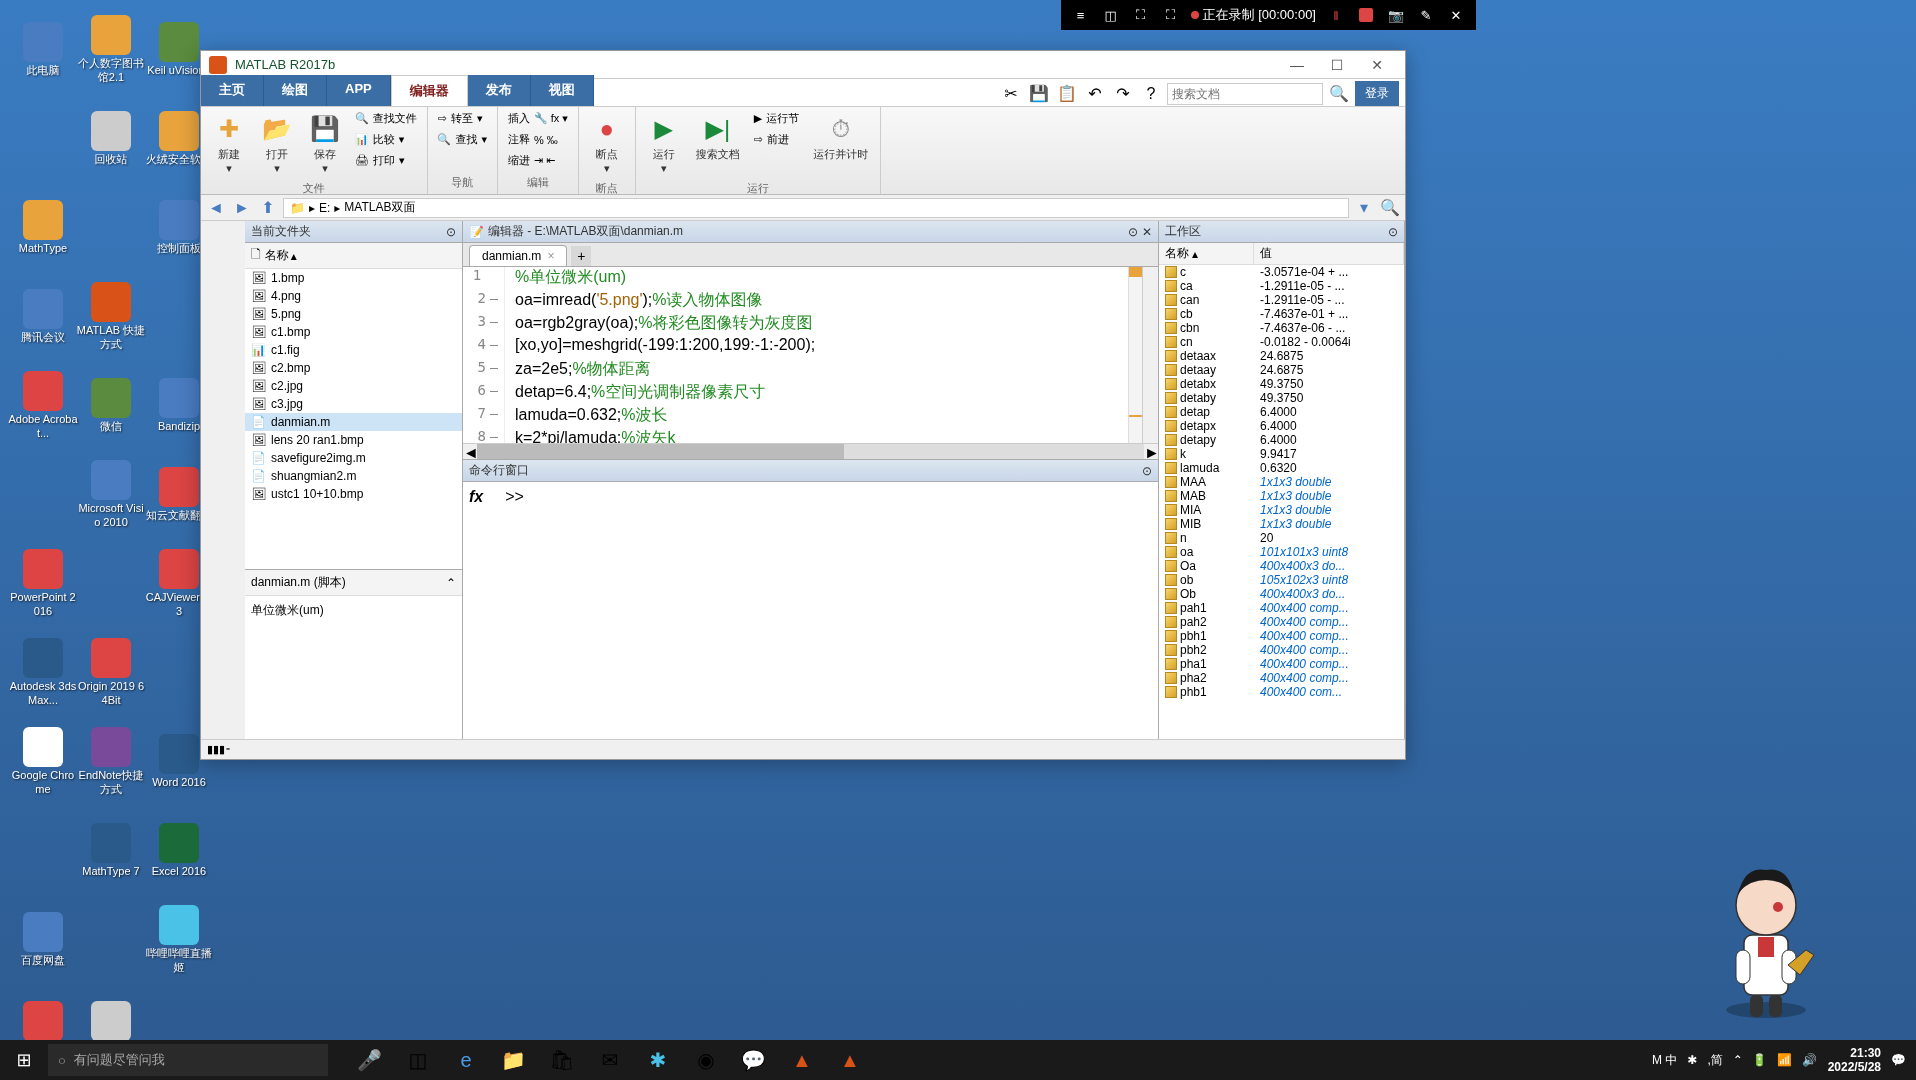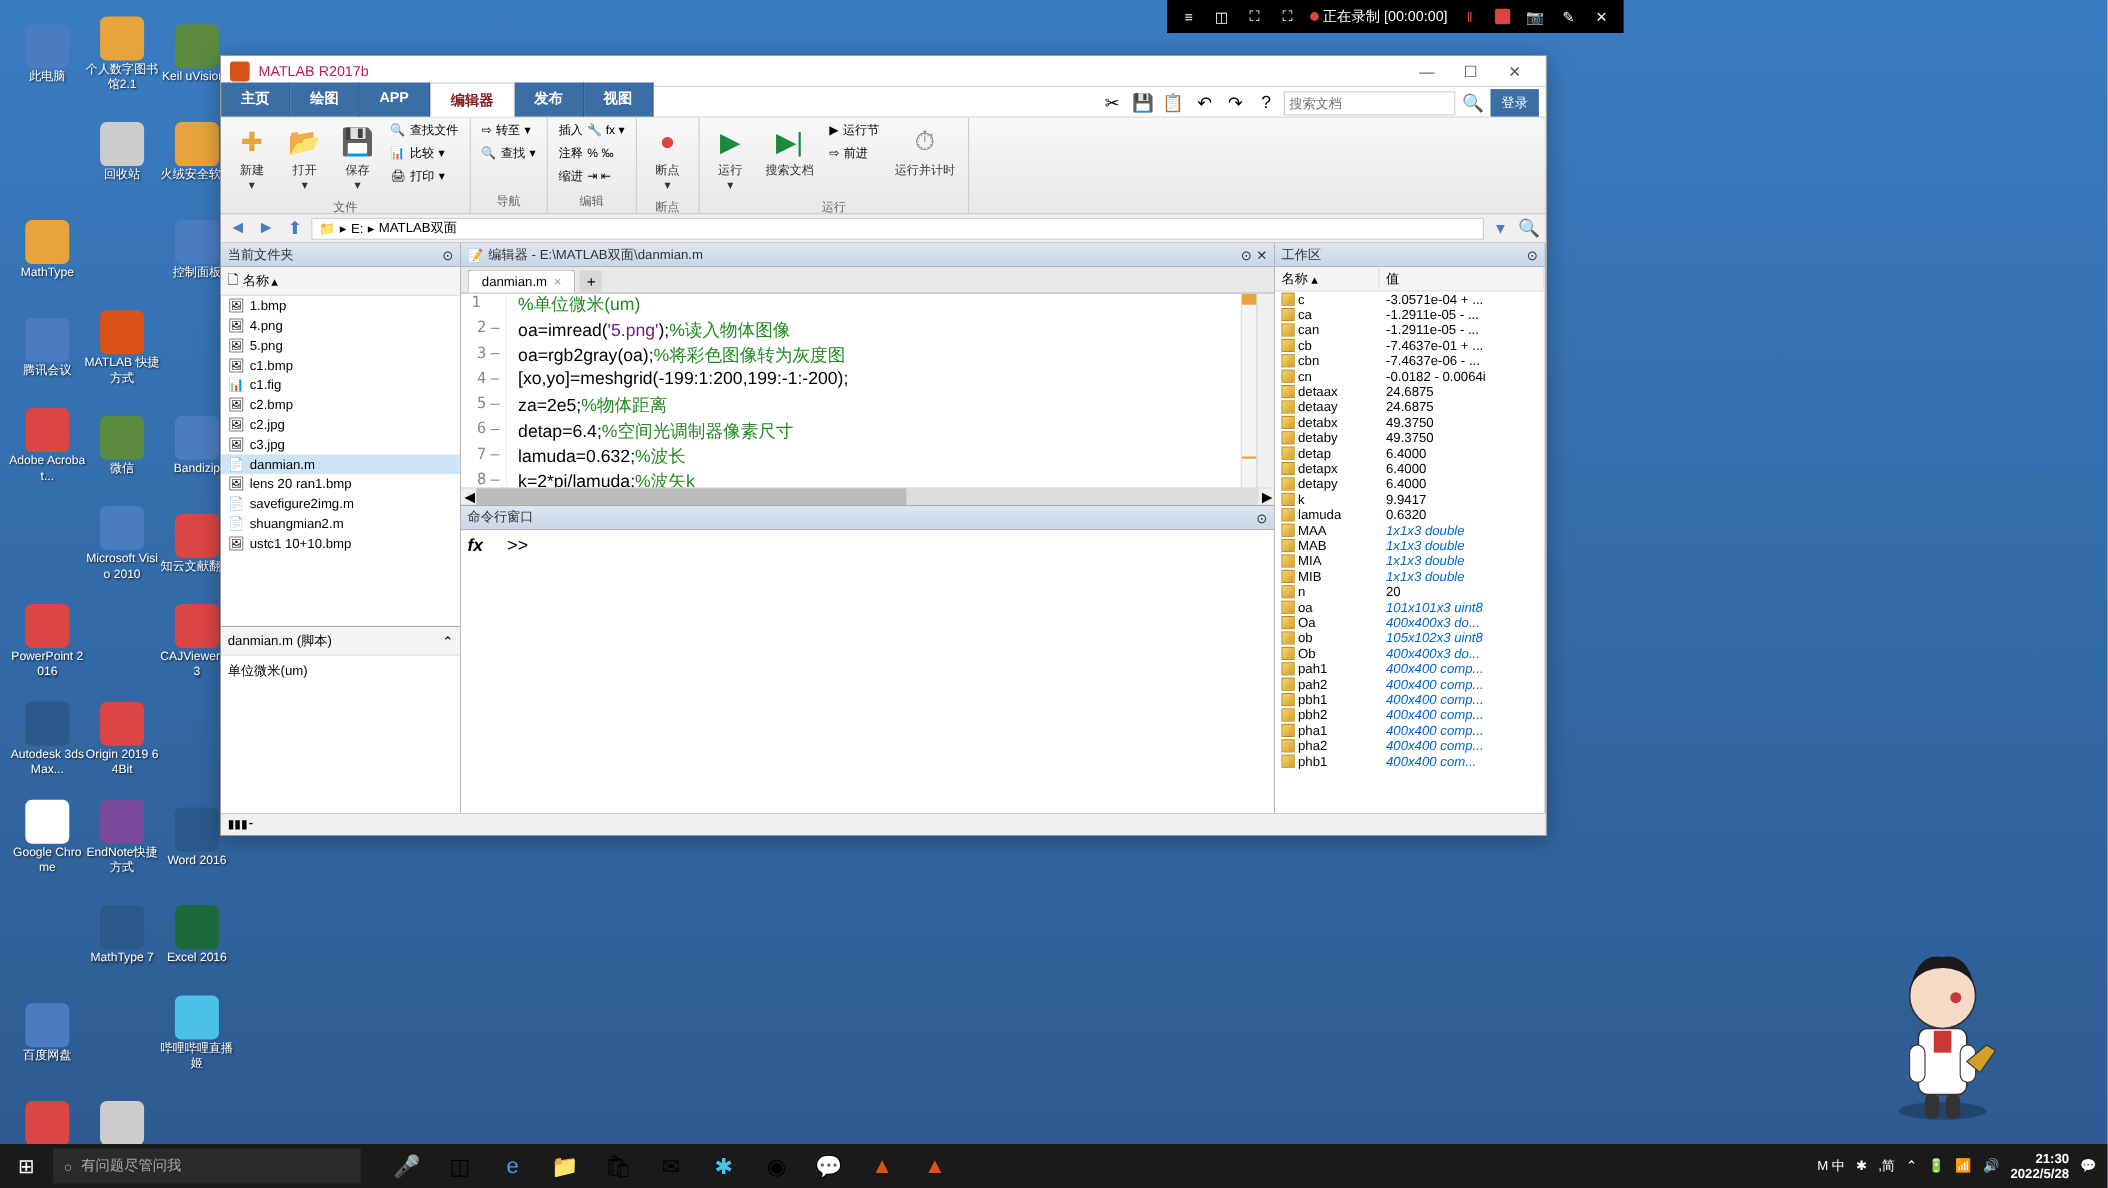--- a/index.html
+++ b/index.html
@@ -13,21 +13,21 @@
 
 
 .recording-bar { position: absolute; top: 0; right: 440px; height: 30px; background: #000; display: flex; align-items: center; gap: 10px; padding: 0 10px; color: #fff; font-size: 13px; }
 .recording-bar .rec-icon { width: 20px; height: 20px; display: flex; align-items: center; justify-content: center; cursor: pointer; }
 .rec-red { width: 14px; height: 14px; background: #d44; border-radius: 2px; }
 
 
 .matlab-window { position: absolute; top: 50px; left: 200px; width: 1206px; height: 710px; background: #f0f0f0; border: 1px solid #999; box-shadow: 0 4px 20px rgba(0,0,0,0.3); }
 .titlebar { height: 28px; background: #fff; display: flex; align-items: center; padding: 0 8px; border-bottom: 1px solid #ccc; }
 .titlebar .logo { width: 18px; height: 18px; background: #d95319; border-radius: 3px; margin-right: 8px; }
-.titlebar .title { flex: 1; font-size: 13px; color: #be185d; }
+.titlebar .title { flex: 1; font-size: 13px; color: #14532d; }
 .titlebar .win-btn { width: 40px; height: 24px; display: flex; align-items: center; justify-content: center; cursor: pointer; font-size: 14px; color: #555; }
 
 
 .ribbon-tabs { height: 28px; background: #fff; display: flex; align-items: flex-end; border-bottom: 1px solid #ccc; }
 .tab { padding: 6px 18px; font-size: 13px; background: #3a6ea5; color: #fff; border-right: 1px solid #2d5a8f; cursor: pointer; font-weight: bold; }
 .tab.active { background: #fff; color: #7f1d1d; border: 1px solid #ccc; border-bottom: none; }
 .tab-right { margin-left: auto; display: flex; align-items: center; gap: 4px; padding-right: 6px; }
 .tab-right .ico-btn { width: 24px; height: 24px; display: flex; align-items: center; justify-content: center; cursor: pointer; }
 .search-docs { width: 156px; height: 22px; border: 1px solid #ccc; font-size: 12px; padding: 0 4px; }
 .login-btn { background: #3a6ea5; color: #fff; padding: 4px 10px; font-size: 12px; cursor: pointer; }
@@ -42,21 +42,21 @@
 .tool-btn .ti.large { width: 32px; height: 32px; font-size: 24px; }
 .tool-small { display: flex; align-items: center; gap: 4px; padding: 2px 4px; cursor: pointer; font-size: 11px; }
 .tool-col { display: flex; flex-direction: column; justify-content: flex-start; gap: 2px; }
 
 
 .address-bar { height: 26px; background: #f0f0f0; display: flex; align-items: center; padding: 0 4px; border-bottom: 1px solid #ccc; gap: 4px; }
 .address-bar .nav-btn { width: 22px; height: 22px; display: flex; align-items: center; justify-content: center; cursor: pointer; color: #4a7cc2; }
 .address-bar .path { flex: 1; background: #fff; border: 1px solid #ccc; height: 20px; display: flex; align-items: center; padding: 0 6px; font-size: 12px; gap: 4px; }
 
 
-.main-area { display: flex; height: calc(100% - 28px - 28px - 88px - 26px - 20px); }
+.main-area { display: flex; height: calc(100% - 28px - 28px - 88px - 26px - 20px); margin-left: 44px; }
 .panel { display: flex; flex-direction: column; border-right: 1px solid #aaa; }
 .panel-header { height: 22px; background: linear-gradient(to bottom, #dce6f0, #c8d6e8); display: flex; align-items: center; padding: 0 6px; font-size: 12px; color: #333; border-bottom: 1px solid #aaa; }
 .panel-header .pclose { margin-left: auto; cursor: pointer; }
 
 
 .cur-folder { width: 218px; }
 .file-list { flex: 1; background: #fff; overflow: auto; font-size: 12px; }
 .file-header { display: flex; align-items: center; padding: 2px 6px; border-bottom: 1px solid #ddd; background: #f4f4f4; }
 .file-item { display: flex; align-items: center; padding: 1px 6px; cursor: pointer; gap: 4px; }
 .file-item.selected { background: #cde4f7; }
@@ -71,21 +71,21 @@
 .editor-tab { padding: 3px 12px; font-size: 12px; background: #fff; border: 1px solid #aaa; border-bottom: none; border-radius: 4px 4px 0 0; display: flex; align-items: center; gap: 6px; }
 .editor-tab .close-x { color: #999; cursor: pointer; }
 .editor-add { width: 20px; height: 20px; background: #d8d8d8; display: flex; align-items: center; justify-content: center; margin-left: 4px; cursor: pointer; font-size: 14px; }
 .code-area { flex: 1; display: flex; background: #fff; overflow: hidden; position: relative; }
 .gutter { width: 42px; background: #fff; border-right: 1px solid #eee; }
 .gutter .ln { height: 23px; text-align: right; padding-right: 6px; font-size: 14px; color: #888; font-family: Consolas, monospace; }
 .gutter .ln .dash { display: inline-block; width: 8px; height: 1px; background: #888; vertical-align: middle; margin-left: 4px; }
 .code-lines { flex: 1; font-family: Consolas, monospace; font-size: 16px; padding-left: 10px; }
 .code-line { height: 23px; white-space: pre; }
 .c-comment { color: #228b22; }
-.c-string { color: #701a75; }
+.c-string { color: #a16207; }
 .c-ident { color: #000; }
 .code-minimap { width: 14px; background: #f4f4f4; border-left: 1px solid #ddd; position: relative; }
 .minimap-orange { position: absolute; top: 0; width: 100%; height: 10px; background: #e8a33d; }
 .minimap-mark { position: absolute; width: 100%; height: 2px; background: #e8a33d; }
 .code-scroll-v { width: 16px; background: #f0f0f0; border-left: 1px solid #ccc; }
 .code-scroll-h { height: 16px; background: #f0f0f0; border-top: 1px solid #ccc; display: flex; }
 .cmd-panel { height: 280px; border-top: 1px solid #aaa; display: flex; flex-direction: column; }
 .cmd-body { flex: 1; background: #fff; padding: 6px; font-family: Consolas, monospace; font-size: 16px; }
 .cmd-prompt { display: flex; align-items: center; gap: 22px; }
 .fx { font-style: italic; font-weight: bold; }

